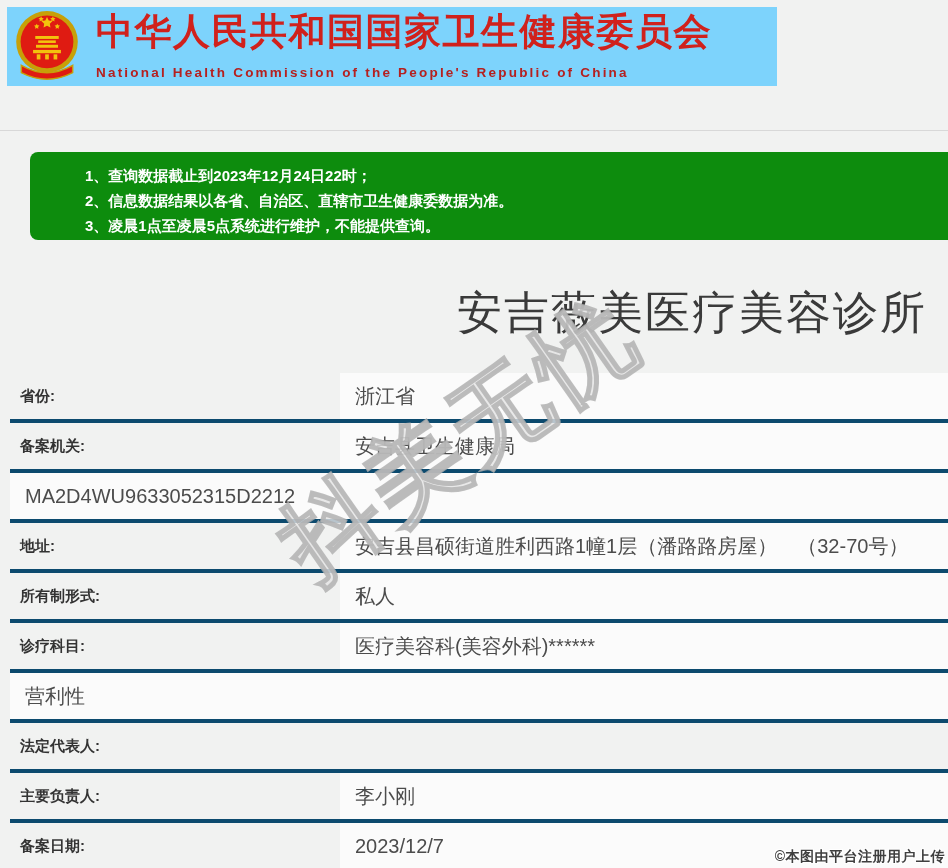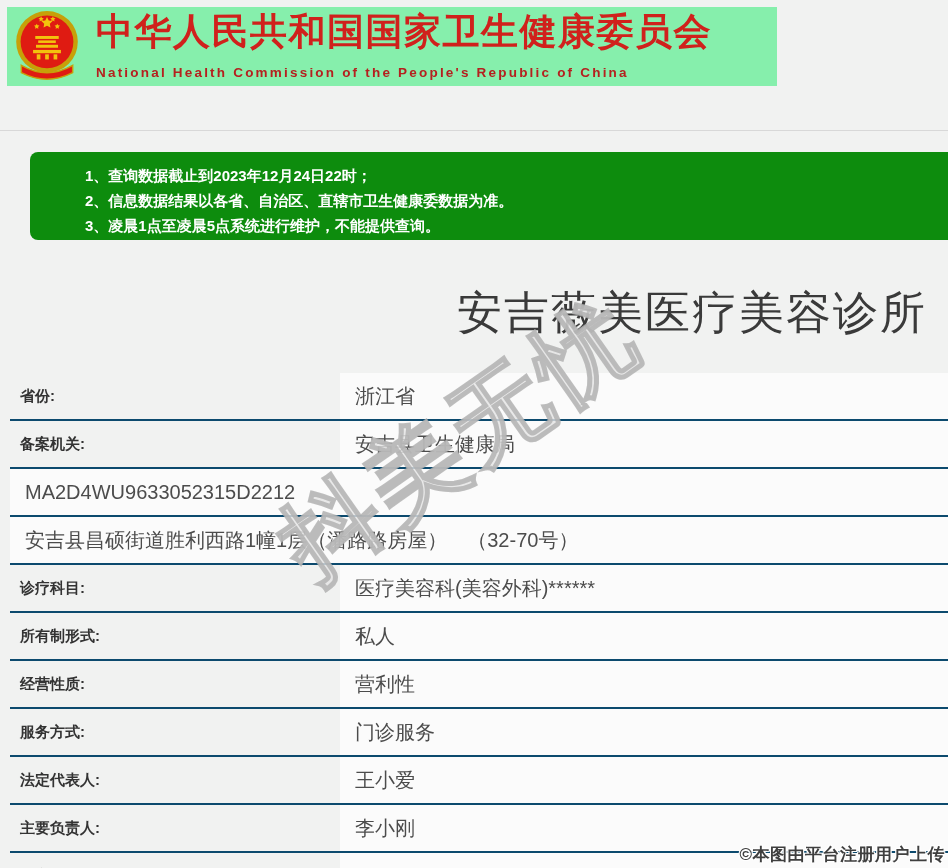--- a/index.html
+++ b/index.html
@@ -6,21 +6,21 @@
   body{
     width:948px;height:868px;overflow:hidden;position:relative;
     background:#f1f2f1;
     font-family:"Liberation Sans","DejaVu Sans",sans-serif;
   }
   .page{position:absolute;inset:0;width:948px;height:868px;background:#f1f2f1;}
 
   
   .header-card{
     position:absolute;left:7px;top:7px;width:770px;height:79px;
-    background:#86efac;display:flex;align-items:center;
+    background:#7dd3fc;display:flex;align-items:center;
   }
   .emblem{width:66px;height:76px;margin-left:7px;flex:0 0 auto;}
   .header-titles{margin-left:16px;}
   .title-cn{
     font-size:37px;font-weight:bold;color:#d0211c;
     letter-spacing:1.5px;line-height:1.05;white-space:nowrap;
   }
   .title-en{
     font-size:13.5px;font-weight:bold;color:#b5201f;
     letter-spacing:2.2px;margin-top:14px;white-space:nowrap;
@@ -43,21 +43,21 @@
   
   .record-title{
     position:absolute;left:457px;top:283px;
     font-size:45px;font-weight:400;color:#3a3a3a;letter-spacing:2px;
     white-space:nowrap;
   }
 
   
   .record-table{position:absolute;left:10px;top:373px;width:938px;}
   .t-row{
-    display:flex;height:46px;border-bottom:2px solid #0c4a6e;
+    display:flex;height:46px;border-bottom:4px solid #0c4a6e;
     align-items:stretch;
   }
   .t-label{
     width:330px;flex:0 0 auto;display:flex;align-items:center;
     padding-left:10px;box-sizing:border-box;
     font-size:15px;font-weight:bold;color:#333333;
   }
   .t-value{
     flex:1 1 auto;background:#fbfbfb;display:flex;align-items:center;
     padding-left:15px;font-size:20px;color:#4c4c4c;white-space:nowrap;
@@ -68,21 +68,21 @@
     position:absolute;left:250px;top:368px;width:440px;height:115px;
     transform:rotate(-35deg);
     font-size:96px;font-weight:bold;letter-spacing:6px;white-space:nowrap;
     color:rgba(255,255,255,0.5);
     -webkit-text-stroke:2px rgba(175,175,175,0.8);
     text-shadow:0 0 1px rgba(180,180,180,0.6);
     z-index:5;pointer-events:none;
   }
   .wm-corner{
     position:absolute;right:3px;bottom:2px;z-index:6;
-    font-size:17px;font-weight:bold;color:#3f3f3f;letter-spacing:0.5px;
+    font-size:14px;font-weight:bold;color:#3f3f3f;letter-spacing:0.5px;
     text-shadow:-1px -1px 0 #fff,1px -1px 0 #fff,-1px 1px 0 #fff,1px 1px 0 #fff;
   }
 </style>
 </head>
 <body>
 
 <div class="page">
 
   <div class="header-card">
     <svg class="emblem" viewBox="0 0 90 102">
@@ -127,41 +127,36 @@
       <div class="t-value">浙江省</div>
     </div>
     <div class="t-row">
       <div class="t-label">备案机关:</div>
       <div class="t-value">安吉县卫生健康局</div>
     </div>
     <div class="t-row">
       <div class="t-value">MA2D4WU9633052315D2212</div>
     </div>
     <div class="t-row">
+      <div class="t-label">地址:</div>
       <div class="t-value">安吉县昌硕街道胜利西路1幢1层（潘路路房屋）　（32-70号）</div>
+    </div>
+    <div class="t-row">
+      <div class="t-label">所有制形式:</div>
+      <div class="t-value">私人</div>
     </div>
     <div class="t-row">
       <div class="t-label">诊疗科目:</div>
       <div class="t-value">医疗美容科(美容外科)******</div>
     </div>
     <div class="t-row">
-      <div class="t-label">所有制形式:</div>
-      <div class="t-value">私人</div>
-    </div>
-    <div class="t-row">
-      <div class="t-label">经营性质:</div>
       <div class="t-value">营利性</div>
     </div>
     <div class="t-row">
-      <div class="t-label">服务方式:</div>
-      <div class="t-value">门诊服务</div>
-    </div>
-    <div class="t-row">
       <div class="t-label">法定代表人:</div>
-      <div class="t-value">王小爱</div>
     </div>
     <div class="t-row">
       <div class="t-label">主要负责人:</div>
       <div class="t-value">李小刚</div>
     </div>
     <div class="t-row">
       <div class="t-label">备案日期:</div>
       <div class="t-value">2023/12/7</div>
     </div>
   </div>

